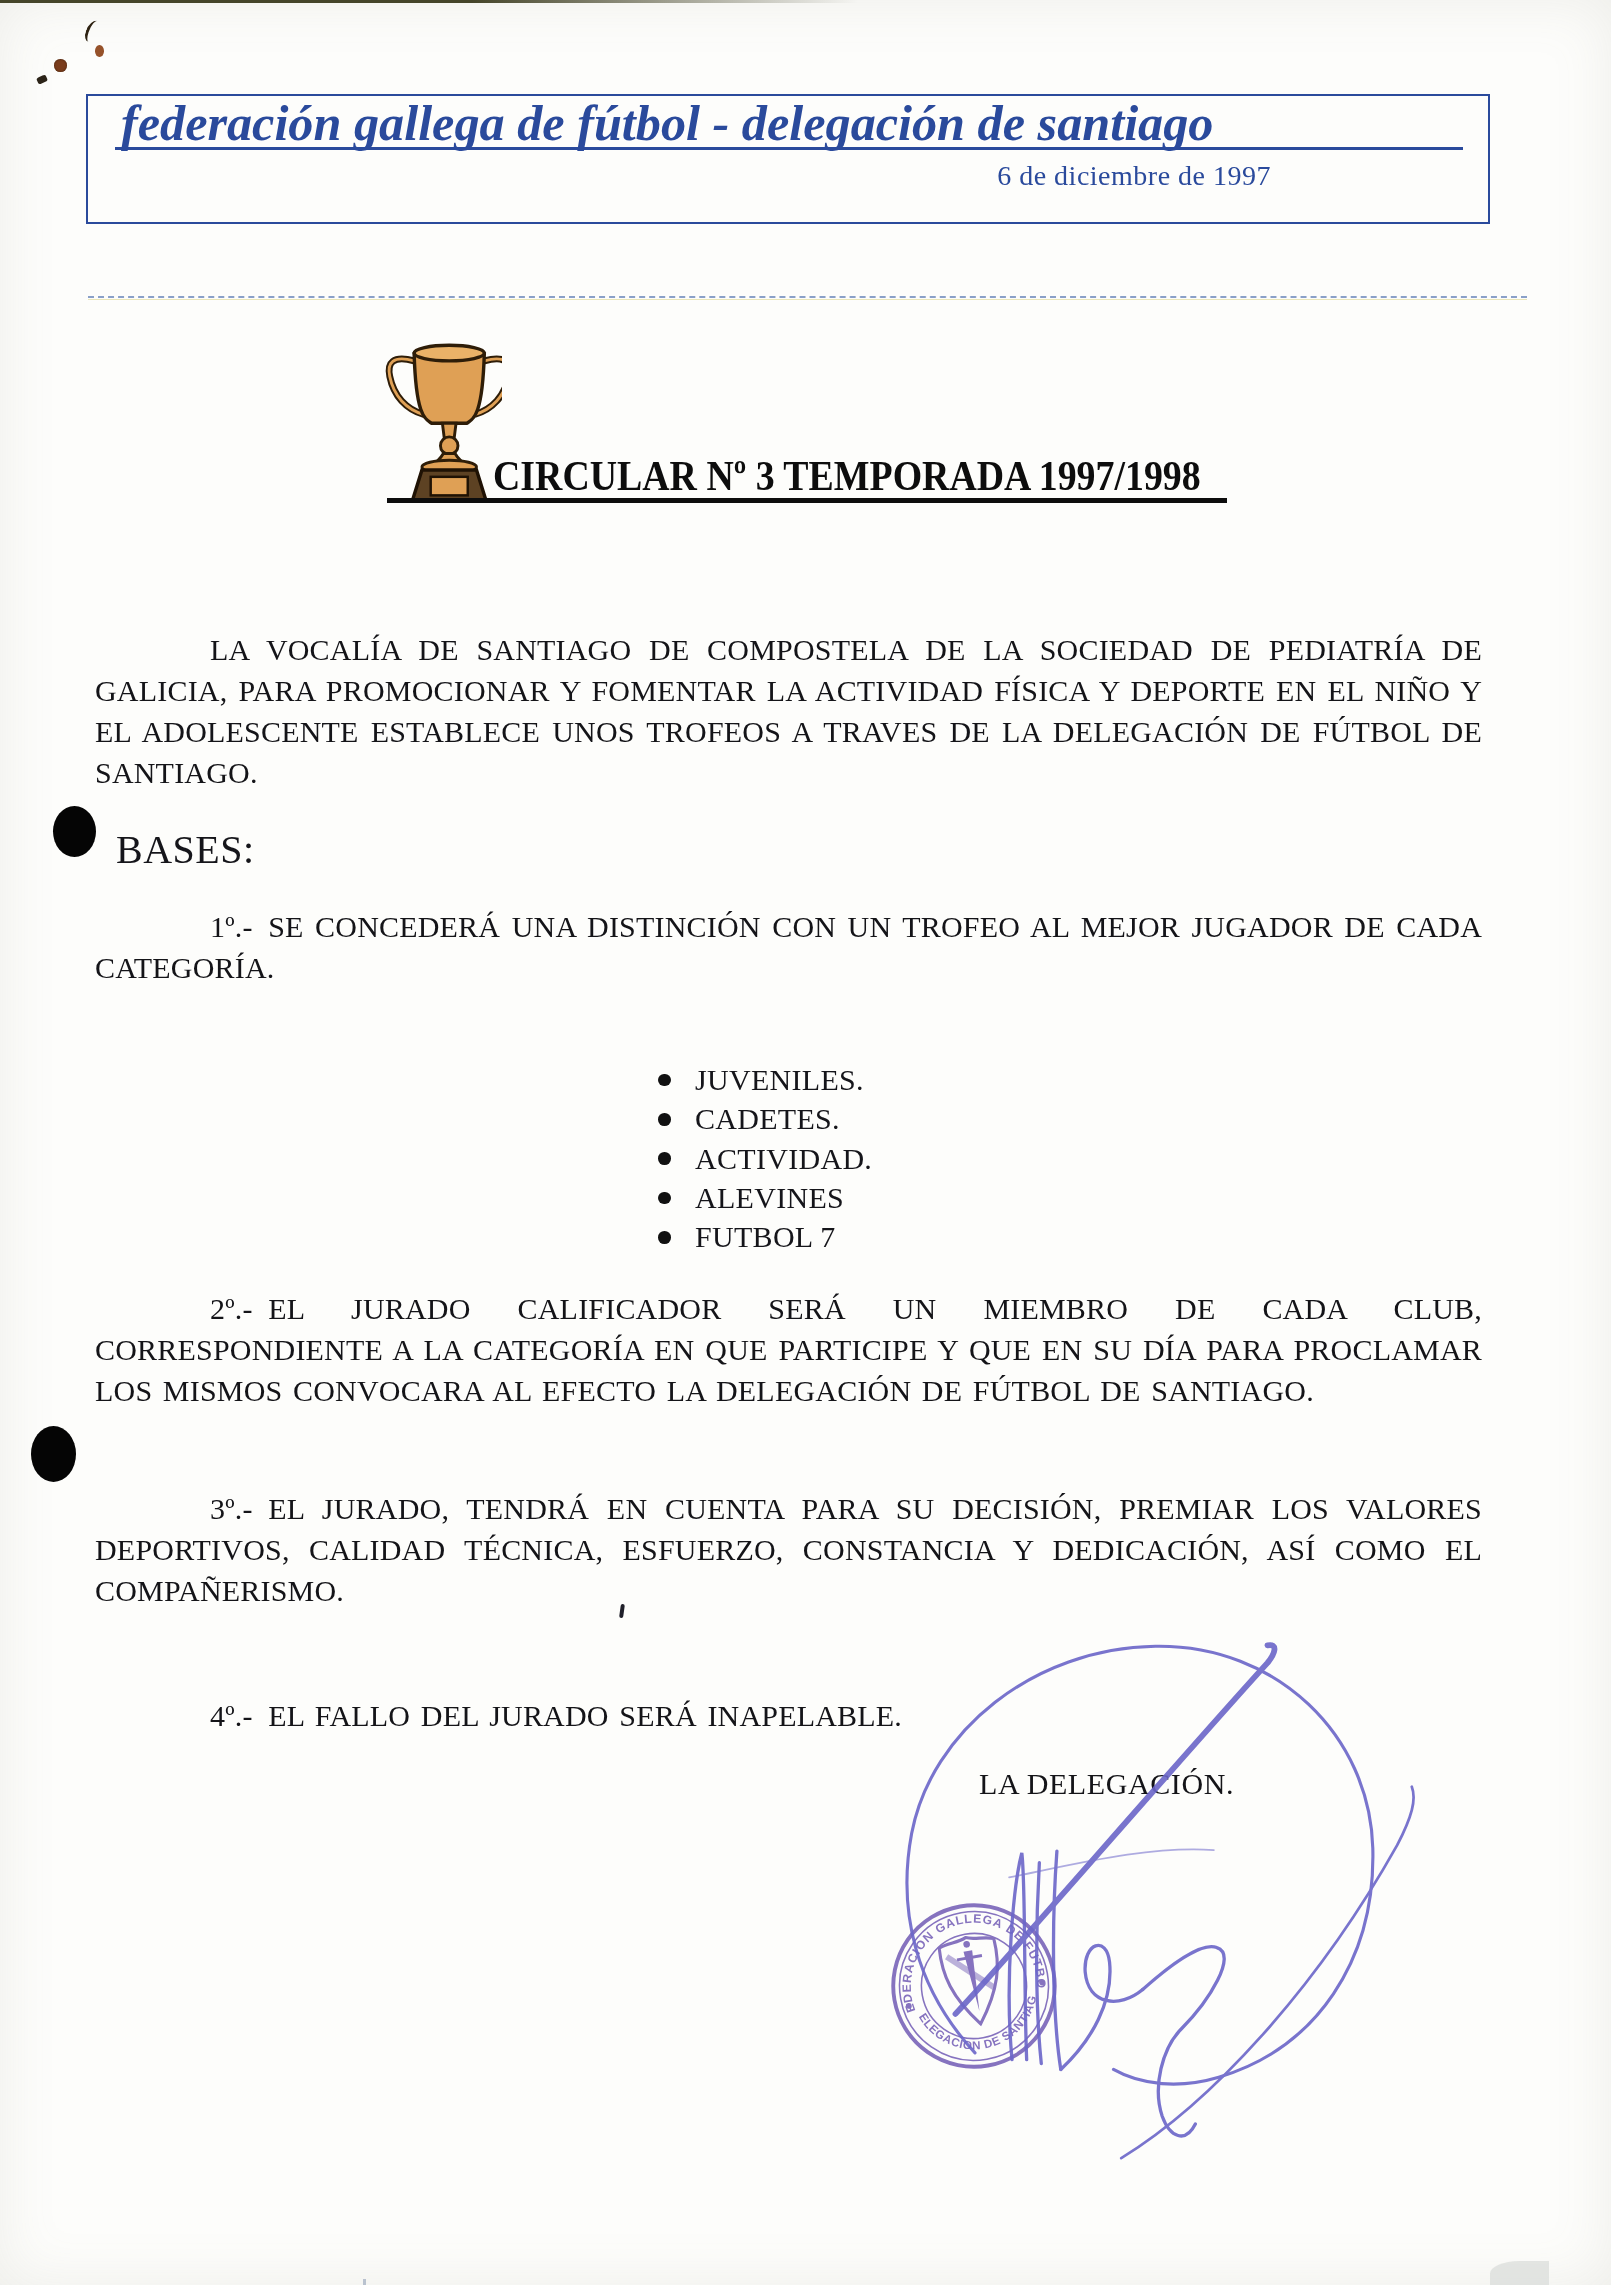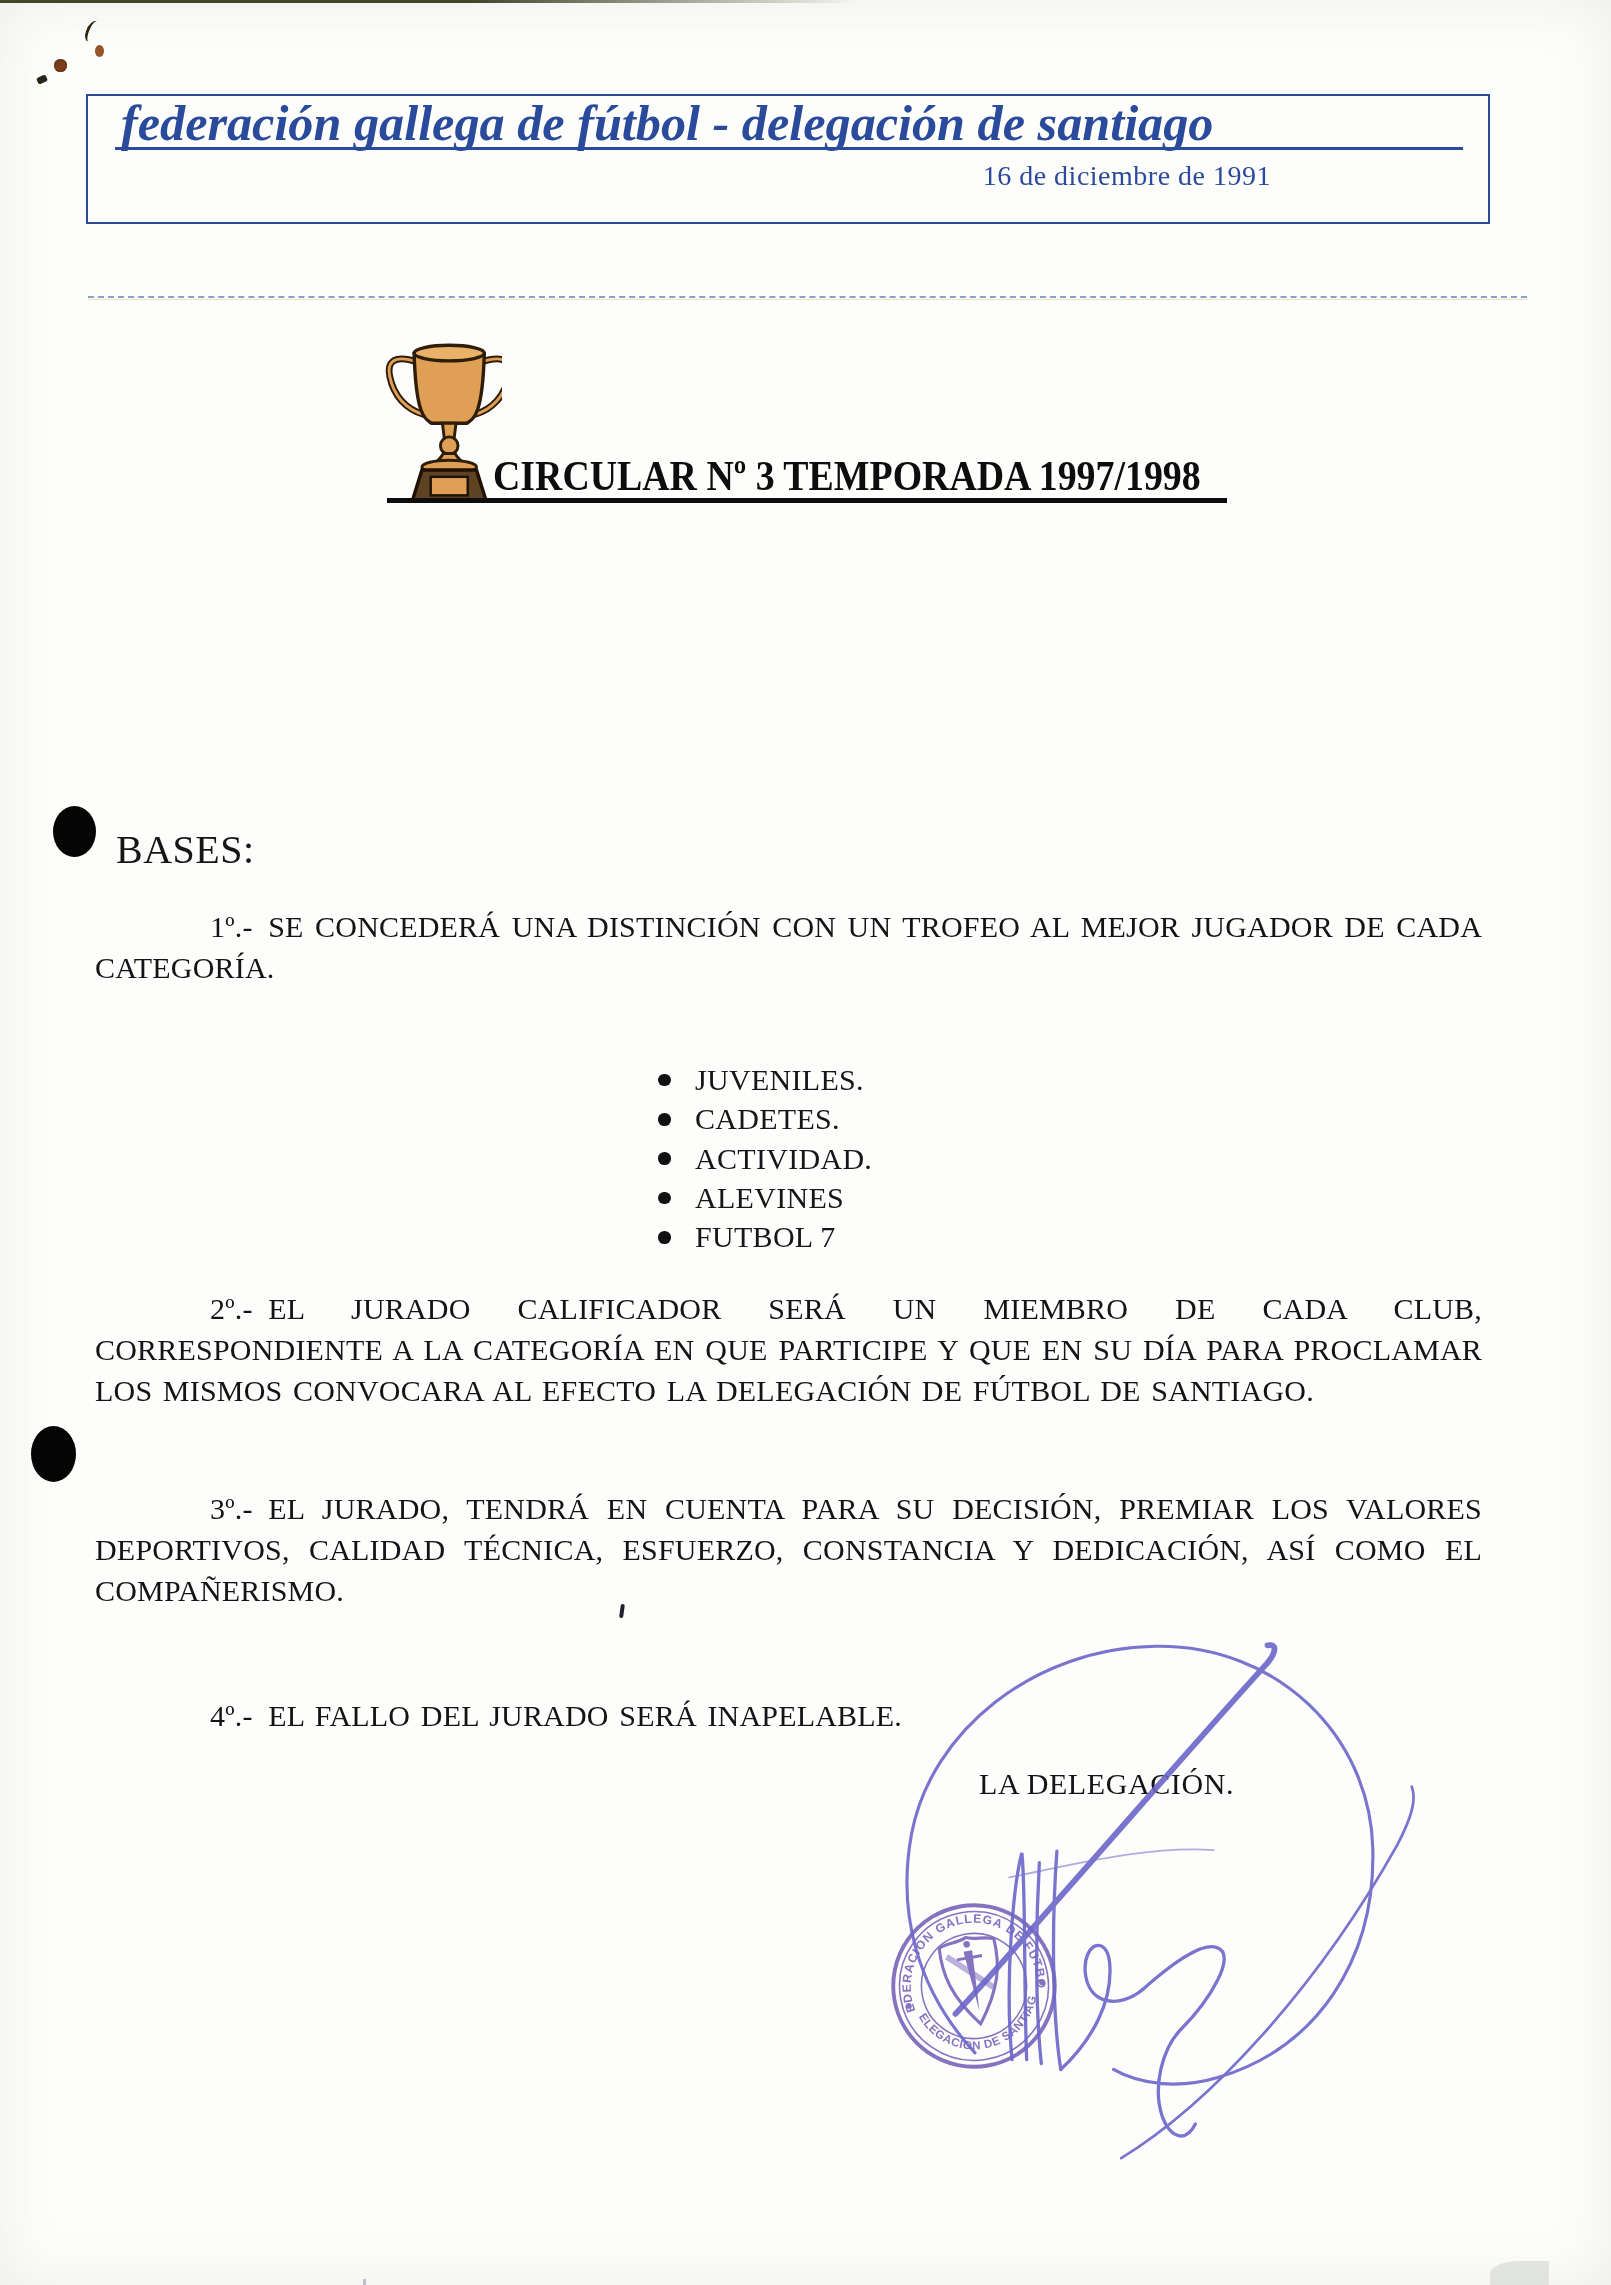--- a/index.html
+++ b/index.html
@@ -95,21 +95,21 @@
   <div class="speck speck-b"></div>
   <div class="speck speck-c"></div>
   <div class="punch-hole hole-1"></div>
   <div class="punch-hole hole-2"></div>
   <div class="smudge-1"></div>
   <div class="smudge-2"></div>
 
   <div class="header-box">
     <div class="org-title">federación gallega de fútbol - delegación de santiago</div>
     <div class="org-rule"></div>
-    <div class="header-date">16 de diciembre de 1991</div>
+    <div class="header-date">6 de diciembre de 1997</div>
   </div>
   <div class="dashed-rule"></div>
 
   <svg class="trophy" width="127" height="191" viewBox="0 0 130 196">
     <g stroke="#2e1d08" stroke-width="4" fill="none" stroke-linejoin="round">
       <path d="M40 44 C 18 38, 12 46, 15 60 C 19 80, 32 94, 50 99" stroke-width="7"></path>
       <path d="M112 44 C 134 38, 140 46, 137 60 C 133 80, 120 94, 102 99" stroke-width="7"></path>
       <path d="M40 44 C 18 38, 12 46, 15 60 C 19 80, 32 94, 50 99" stroke="#dfa055" stroke-width="3"></path>
       <path d="M112 44 C 134 38, 140 46, 137 60 C 133 80, 120 94, 102 99" stroke="#dfa055" stroke-width="3"></path>
     </g>
@@ -119,20 +119,21 @@
     <circle cx="76" cy="131" r="9" fill="#dfa055" stroke="#2e1d08" stroke-width="3"></circle>
     <path d="M70 139 C 66 146, 62 149, 56 152 L 96 152 C 90 149, 86 146, 82 139 Z" fill="#dfa055" stroke="#2e1d08" stroke-width="3"></path>
     <ellipse cx="76" cy="153" rx="28" ry="7" fill="#dfa055" stroke="#2e1d08" stroke-width="3"></ellipse>
     <path d="M48 156 L 104 156 L 114 188 L 38 188 Z" fill="#5d4223" stroke="#1f1204" stroke-width="3.5"></path>
     <rect x="57" y="163" width="38" height="19" fill="#dfa055" stroke="#1f1204" stroke-width="2.5"></rect>
   </svg>
 
   <div class="circ-title">CIRCULAR Nº 3 TEMPORADA 1997/1998</div>
   <div class="title-underline"></div>
 
+  <p class="para indent p-intro">LA VOCALÍA DE SANTIAGO DE COMPOSTELA DE LA SOCIEDAD DE PEDIATRÍA DE GALICIA, PARA PROMOCIONAR Y FOMENTAR LA ACTIVIDAD FÍSICA Y DEPORTE EN EL NIÑO Y EL ADOLESCENTE ESTABLECE UNOS TROFEOS A TRAVES DE LA DELEGACIÓN DE FÚTBOL DE SANTIAGO.</p>
 
   <p class="bases">BASES:</p>
 
   <p class="para indent p-c1"><span class="cnum">1º.-</span><span>SE CONCEDERÁ UNA DISTINCIÓN CON UN TROFEO AL MEJOR JUGADOR DE CADA CATEGORÍA.</span></p>
 
   <ul class="cat-list">
     <li><span class="bullet-dot"></span><span>JUVENILES.</span></li>
     <li><span class="bullet-dot"></span><span>CADETES.</span></li>
     <li><span class="bullet-dot"></span><span>ACTIVIDAD.</span></li>
     <li><span class="bullet-dot"></span><span>ALEVINES</span></li>

